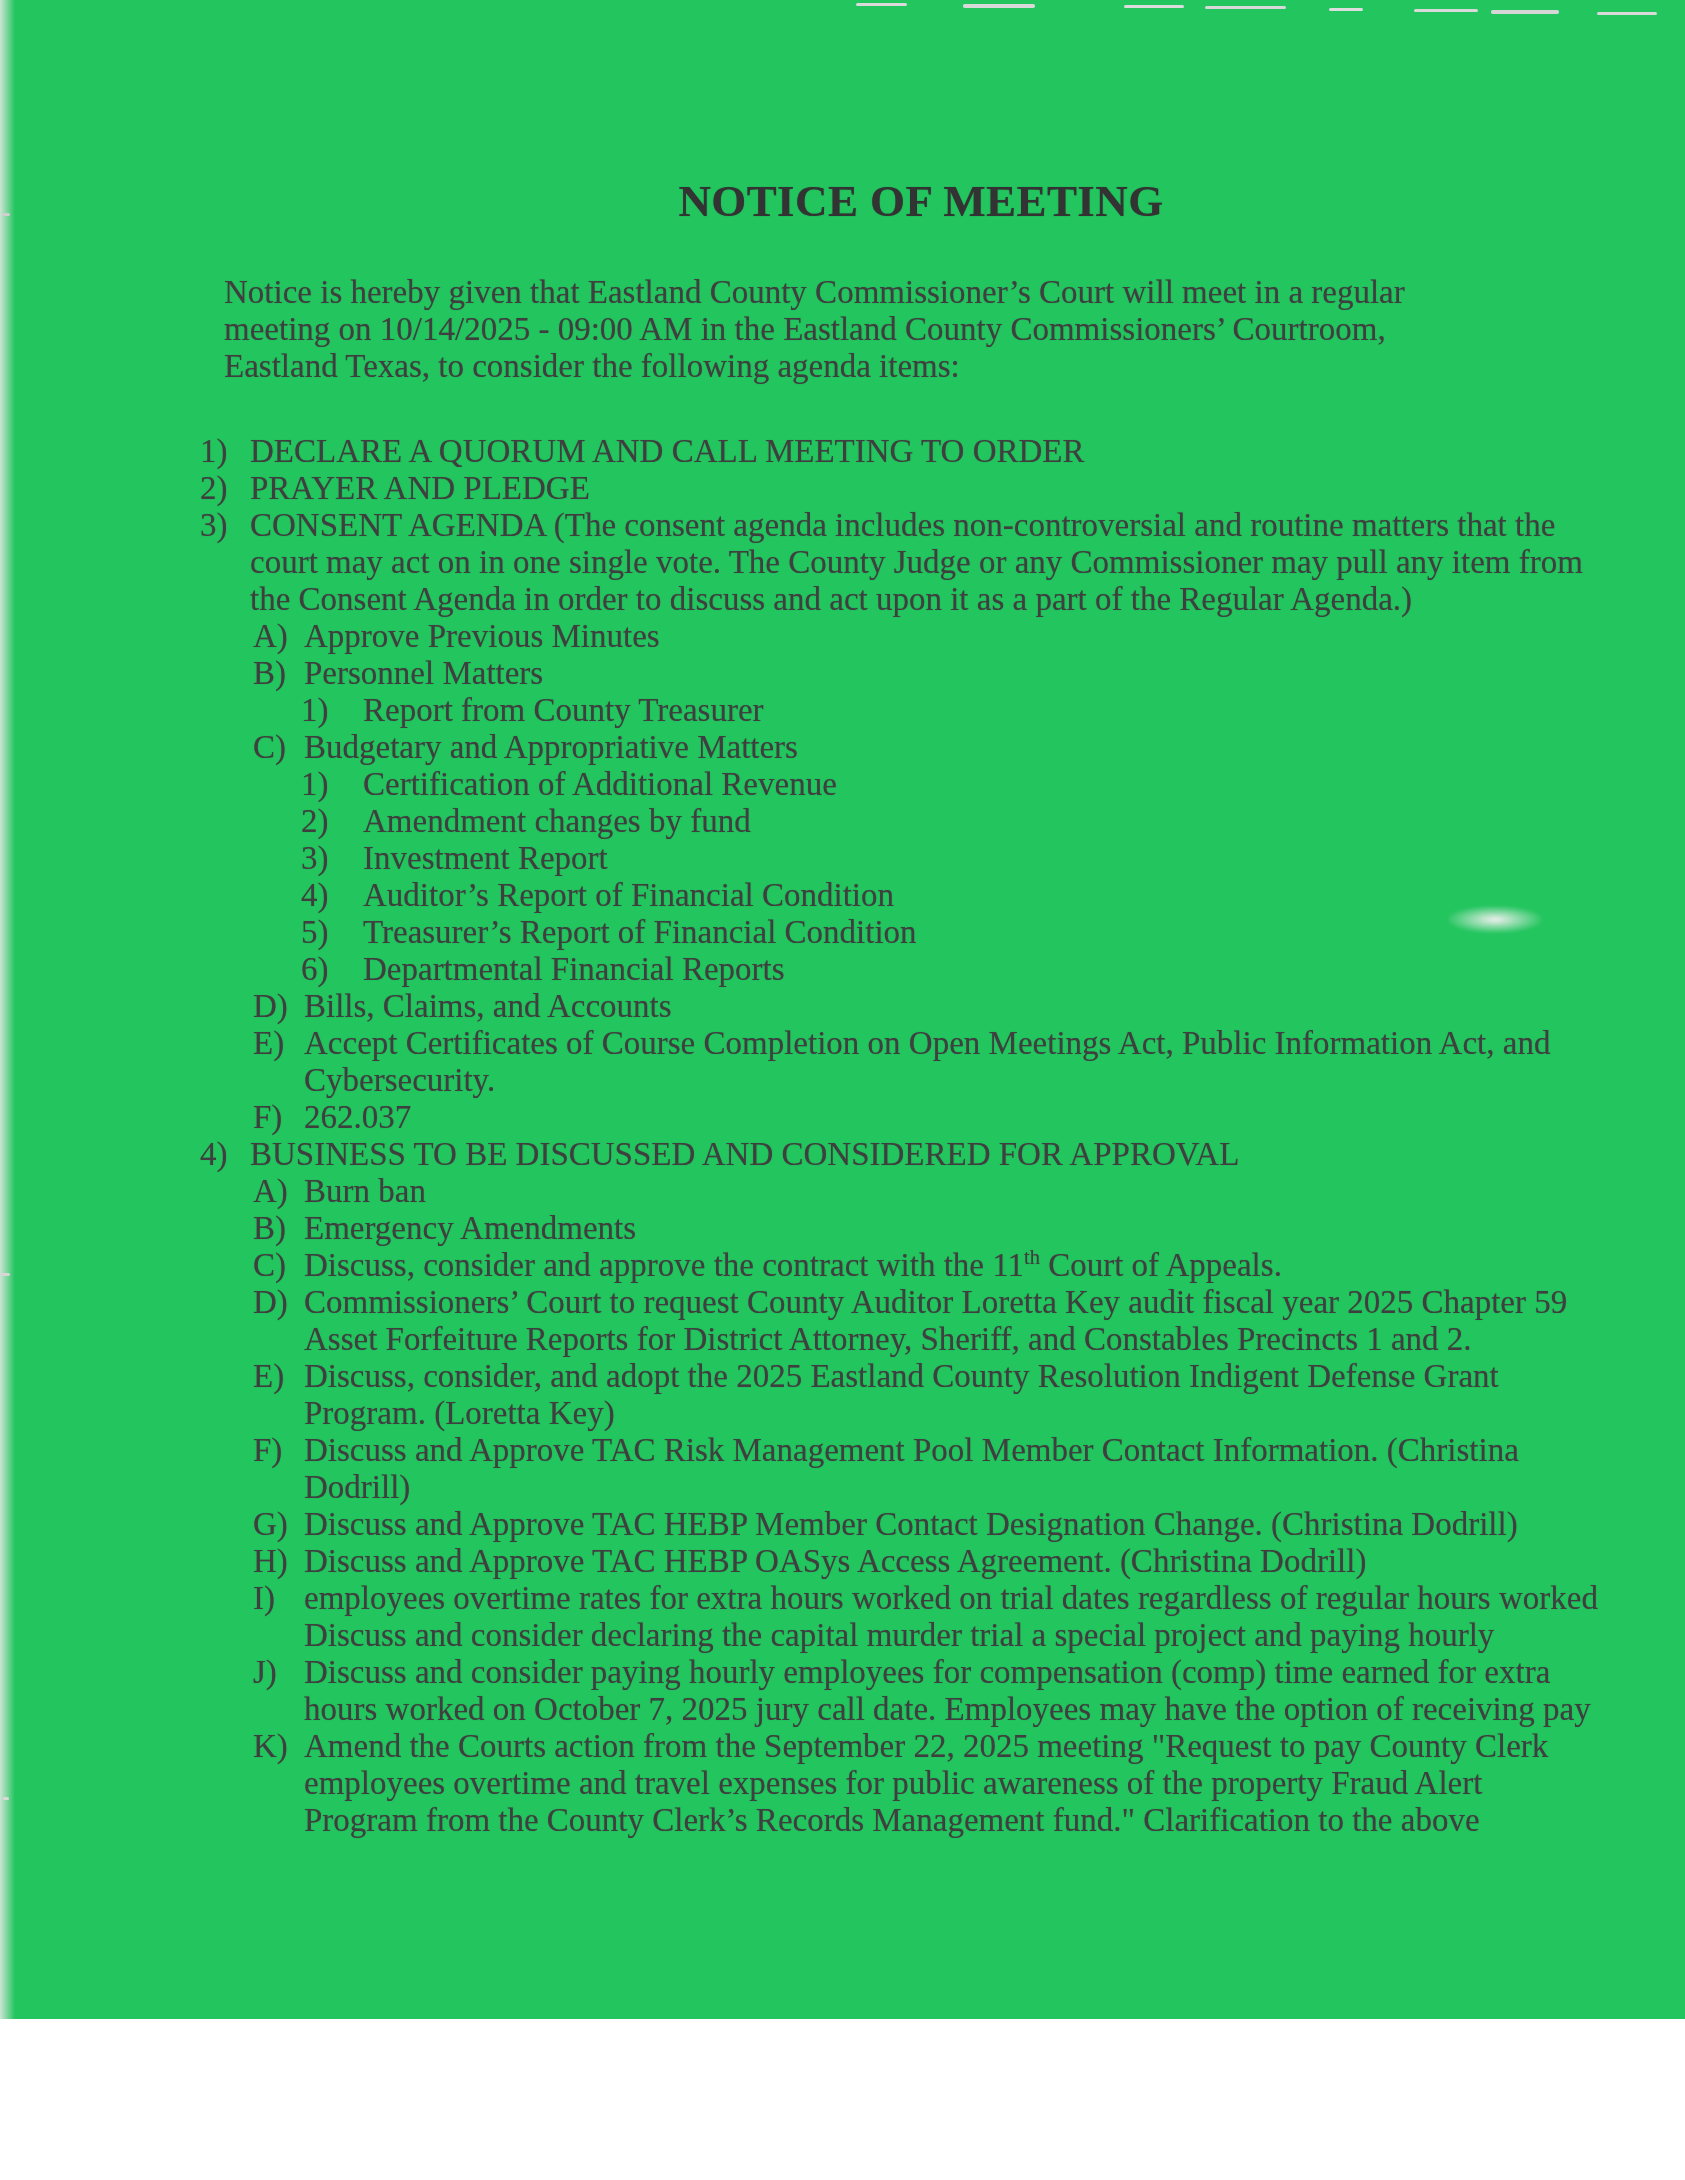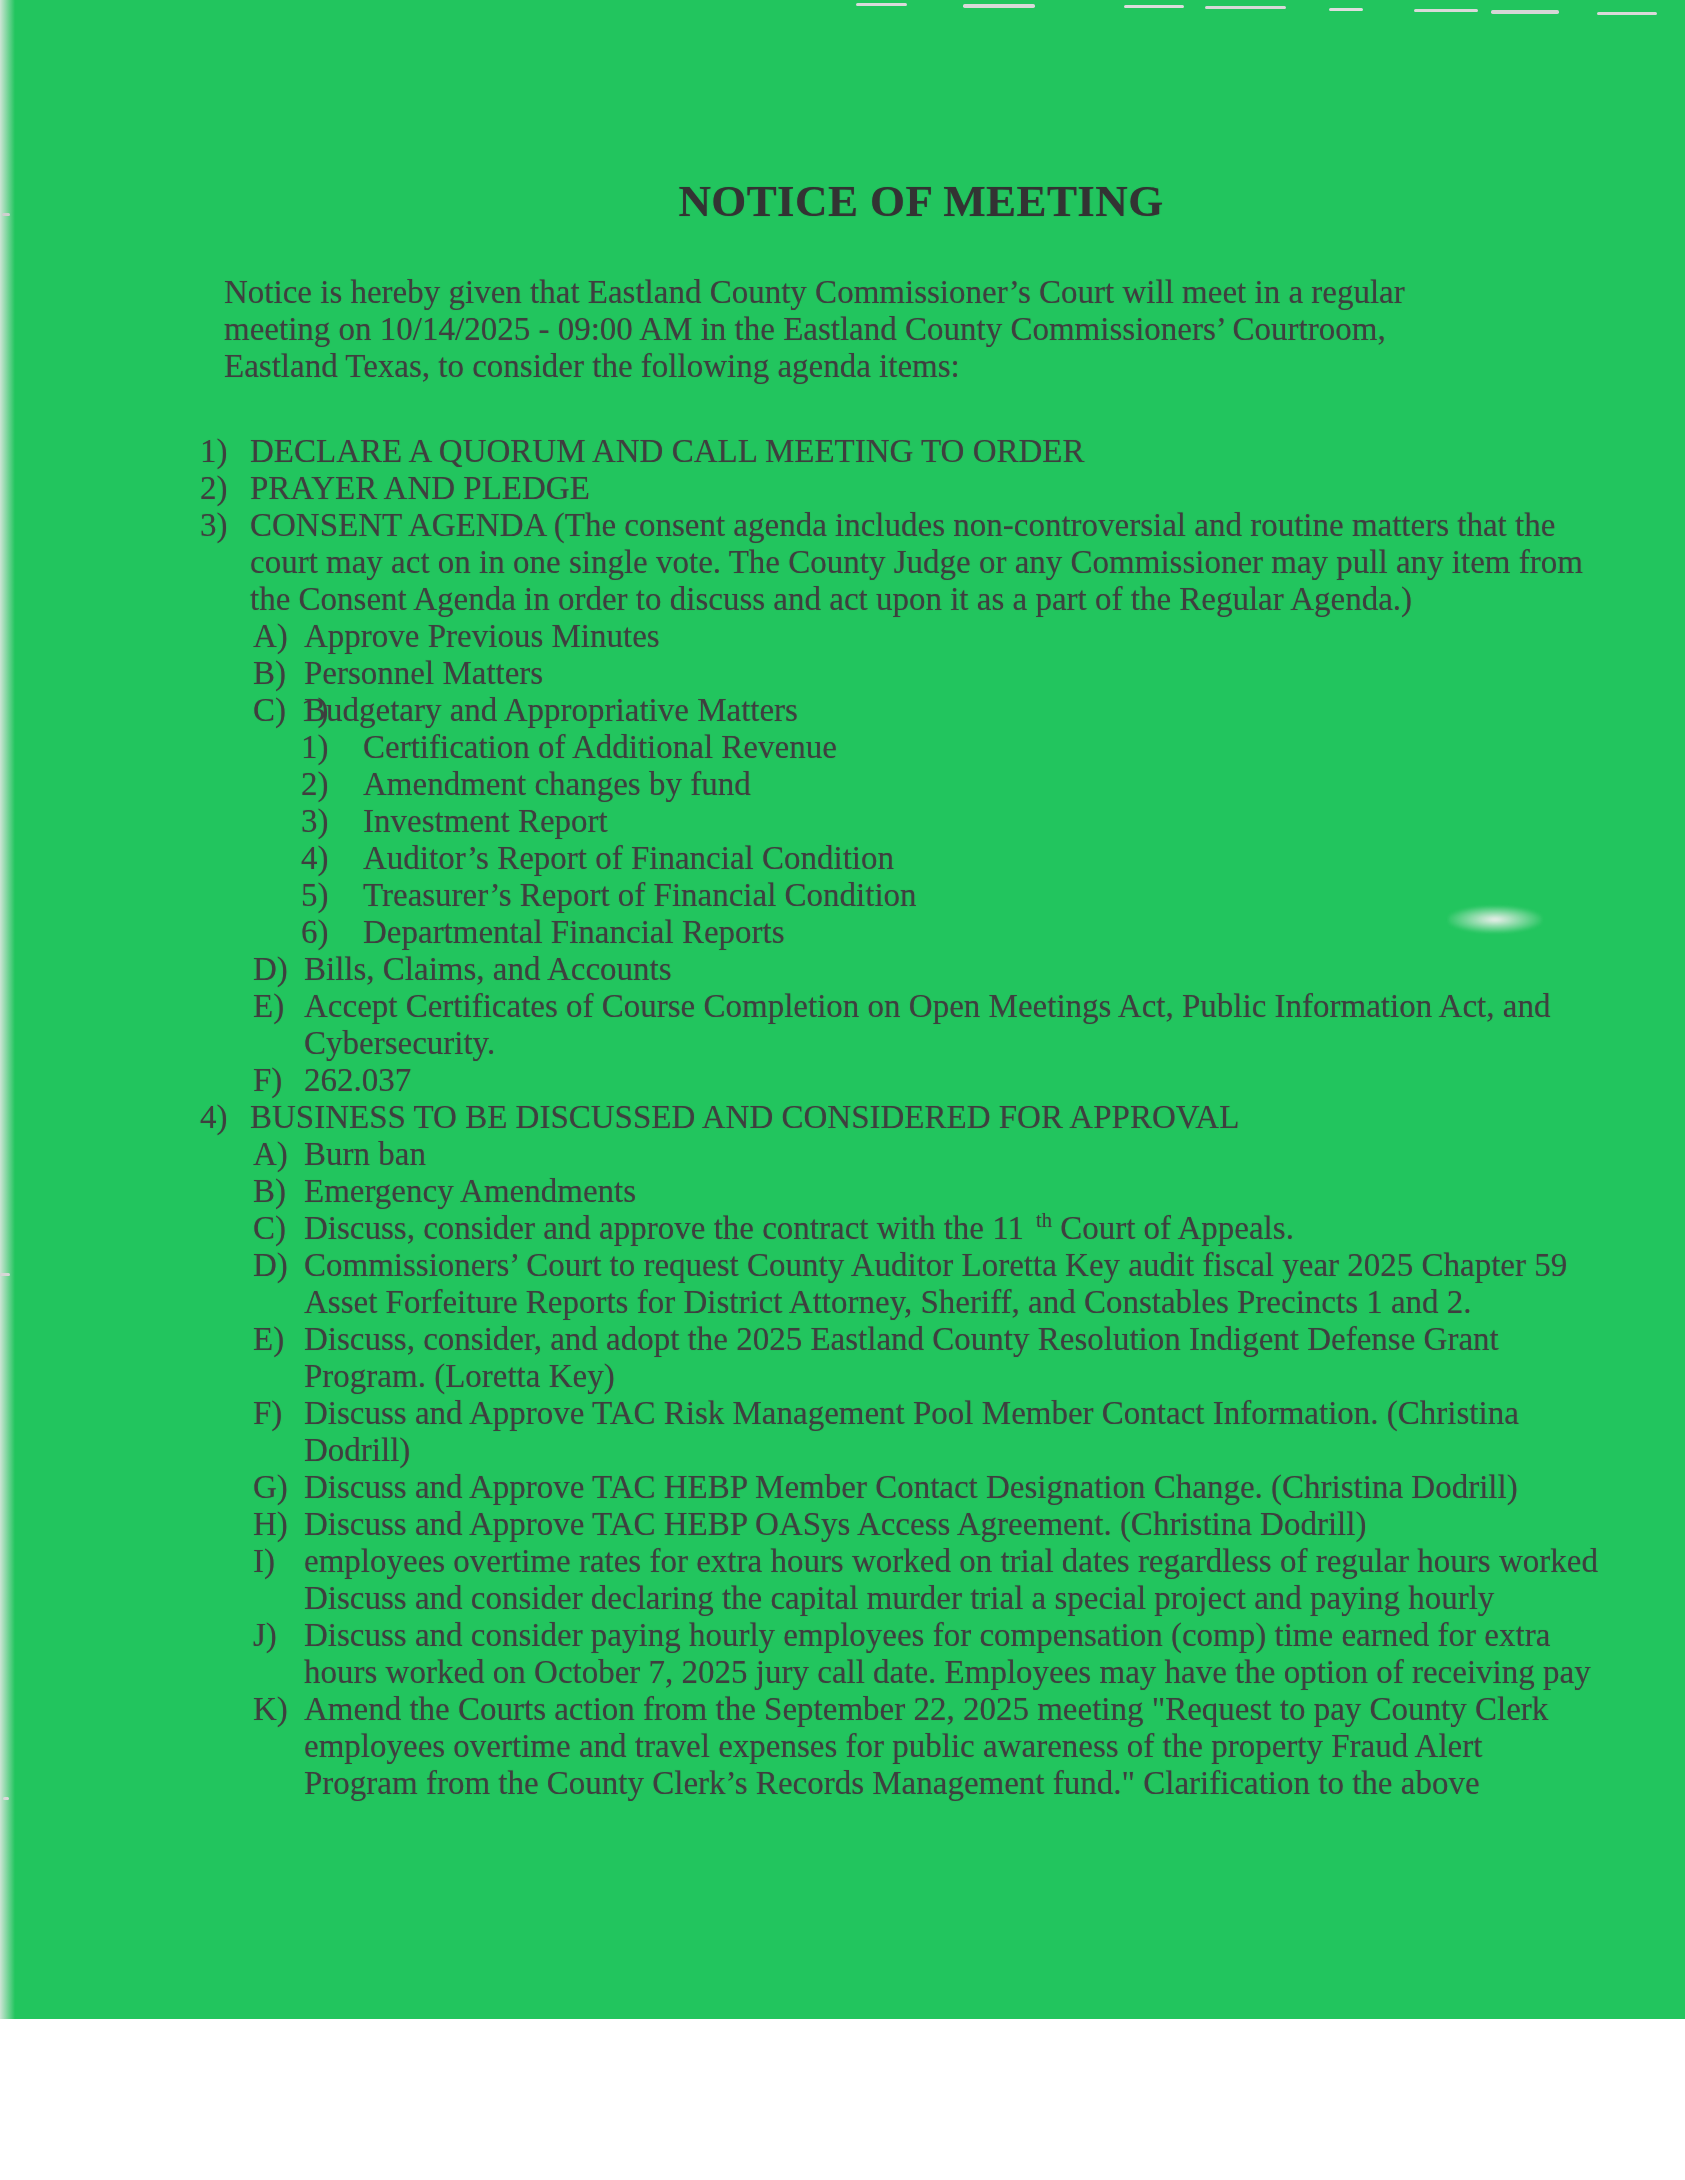--- a/index.html
+++ b/index.html
@@ -52,21 +52,21 @@
   }
   .agenda-item{position:relative;}
   .agenda-item .item-label{position:absolute;top:0;}
   .agenda-item.lvl1{padding-left:50px;}
   .agenda-item.lvl1 .item-label{left:0;}
   .agenda-item.lvl2{padding-left:104px;}
   .agenda-item.lvl2 .item-label{left:53px;}
   .agenda-item.lvl3{padding-left:163px;}
   .agenda-item.lvl3 .item-label{left:101px;}
   .tline{display:block;white-space:nowrap;}
-  sup{font-size:.62em;line-height:0;vertical-align:super;margin-left:12px;}
+  sup{font-size:.62em;line-height:0;vertical-align:super;}
 </style>
 </head>
 <body>
 
 <div class="sheet" style="--ink: #3f3f3f;">
 
   <div class="edge-shade"></div>
 
   <div class="artifact blur05" style="left:856px;top:2.6px;width:51px;height:3.4px;background:#dadada;"></div>
   <div class="artifact blur05" style="left:963px;top:4.3px;width:72px;height:3.4px;background:#d9d9d9;"></div>
@@ -133,20 +133,23 @@
           </div>
         </div>
         <div class="agenda-item lvl2">
           <span class="item-label">B)</span>
           <div class="item-text">
             <span class="tline">Personnel Matters</span>
           </div>
         </div>
         <div class="agenda-item lvl3">
           <span class="item-label">1)</span>
+          <div class="item-text">
+            <span class="tline">Report from County Treasurer</span>
+          </div>
         </div>
         <div class="agenda-item lvl2">
           <span class="item-label">C)</span>
           <div class="item-text">
             <span class="tline">Budgetary and Appropriative Matters</span>
           </div>
         </div>
         <div class="agenda-item lvl3">
           <span class="item-label">1)</span>
           <div class="item-text">

